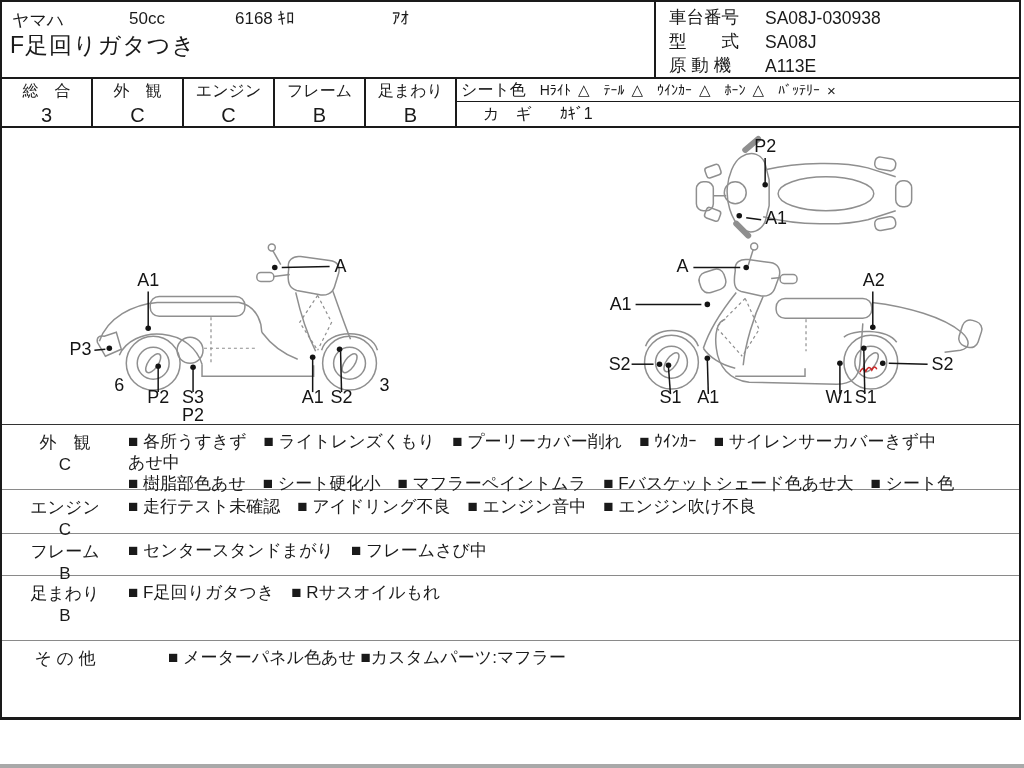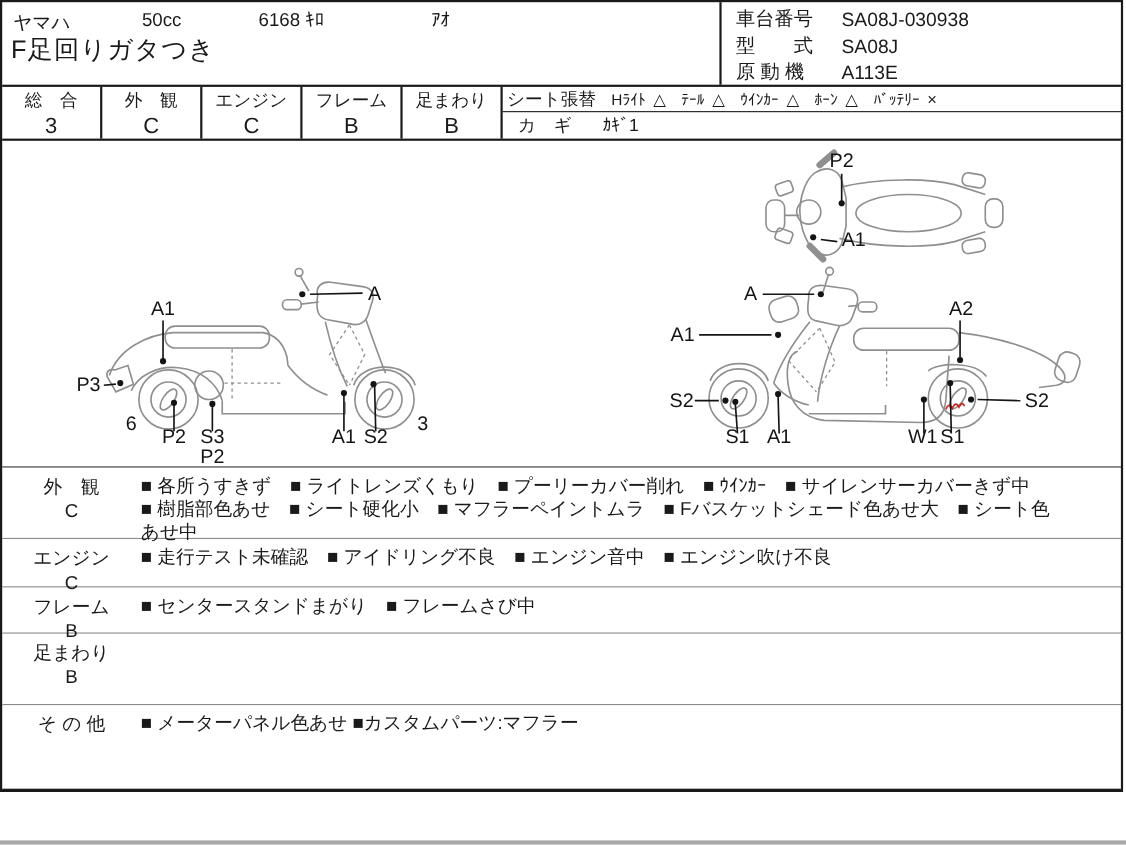--- a/index.html
+++ b/index.html
@@ -33,39 +33,39 @@
     display:flex;flex-direction:column;justify-content:space-between;padding:2px 0 1px 0;box-sizing:border-box;}
   .rlabel{font-size:16px;white-space:pre;}
   .rgrade{font-size:20px;line-height:20px;}
   .safety{flex:1;display:flex;flex-direction:column;}
   .sp-top{height:23px;border-bottom:1.5px solid var(--border,#1a1a1a);
     display:flex;align-items:center;box-sizing:border-box;}
   .sp-title{font-size:16px;margin-left:4px;white-space:pre;}
   .sp-item{display:flex;align-items:center;margin-left:14px;}
   .sp-name{font-size:14px;white-space:pre;text-align:center;}
   .sp-mark{font-size:15px;margin-left:7px;}
-  .sp-bottom{flex:1;display:flex;align-items:center;font-size:16px;}
+  .sp-bottom{flex:1;display:flex;align-items:center;font-size:16px;padding-left:12px;}
   .key-label{margin-left:14px;white-space:pre;}
   .key-value{margin-left:28px;white-space:pre;}
   
   .dg{position:absolute;left:2px;top:124px;width:1017px;height:301px;
     border-bottom:1.5px solid #333;box-sizing:border-box;}
   .dg svg{width:100%;height:100%;display:block;}
   .art path,.art rect,.art circle,.art ellipse{fill:none;stroke:var(--line-art,#8f8f8f);stroke-width:1.5;}
   .art .dash{stroke-dasharray:3,3;stroke-width:1.2;}
   .art .thick{stroke-width:6;stroke-linecap:round;}
   .redmark{fill:none;stroke:var(--red-annotation,#cc2222)!important;stroke-width:1.6;}
   .dg-leader{stroke:#141414;stroke-width:1.5;fill:none;}
   .dg-dot{fill:#141414;}
   .dg-text{font-family:"Liberation Sans","DejaVu Sans",sans-serif;font-size:18px;fill:#141414;}
   
   .comments{position:absolute;left:2px;top:425px;width:1017px;
     border-bottom:2px solid var(--border,#1a1a1a);box-sizing:content-box;}
   .crow{display:grid;grid-template-columns:126px 1fr;border-bottom:1px solid #8a8a8a;box-sizing:border-box;}
-  .crow:last-child{border-bottom:none;}
+  .crow:last-child{border-bottom:none;gap:40px;}
   .clabelbox{text-align:center;padding-top:6px;font-size:17px;}
   .cgrade{margin-top:1px;font-size:17px;}
   .ccontent{padding-top:6px;font-size:17px;}
   .cline{line-height:21px;white-space:pre-wrap;}
 </style>
 </head>
 <body>
 
 <div class="frame"></div>
 
@@ -109,21 +109,21 @@
         <div class="rlabel">フレーム</div>
         <div class="rgrade">B</div>
       </div>
       <div class="rcell">
         <div class="rlabel">足まわり</div>
         <div class="rgrade">B</div>
       </div>
     </div>
   <div class="safety">
     <div class="sp-top" id="sp-top">
-      <span class="sp-title">シート張替</span>
+      <span class="sp-title">シート色</span>
     <span class="sp-item">
           <span class="sp-name">Hﾗｲﾄ</span>
           <span class="sp-mark">△</span>
         </span>
         <span class="sp-item">
           <span class="sp-name">ﾃｰﾙ</span>
           <span class="sp-mark">△</span>
         </span>
         <span class="sp-item">
           <span class="sp-name">ｳｲﾝｶｰ</span>
@@ -284,22 +284,22 @@
 </div>
 
 <div class="comments" id="comments">
     <div class="crow" style="height: 65px;">
       <div class="clabelbox">
         <div>外　観</div>
         <div class="cgrade">C</div>
       </div>
       <div class="ccontent">
         <div class="cline">■ 各所うすきず　■ ライトレンズくもり　■ プーリーカバー削れ　■ ｳｲﾝｶｰ　■ サイレンサーカバーきず中</div>
+        <div class="cline">あせ中</div>
         <div class="cline">■ 樹脂部色あせ　■ シート硬化小　■ マフラーペイントムラ　■ Fバスケットシェード色あせ大　■ シート色</div>
-        <div class="cline">あせ中</div>
       </div>
     </div>
     <div class="crow" style="height: 44px;">
       <div class="clabelbox">
         <div>エンジン</div>
         <div class="cgrade">C</div>
       </div>
       <div class="ccontent">
         <div class="cline">■ 走行テスト未確認　■ アイドリング不良　■ エンジン音中　■ エンジン吹け不良</div>
       </div>
@@ -311,20 +311,23 @@
       </div>
       <div class="ccontent">
         <div class="cline">■ センタースタンドまがり　■ フレームさび中</div>
       </div>
     </div>
     <div class="crow" style="height: 65px;">
       <div class="clabelbox">
         <div>足まわり</div>
         <div class="cgrade">B</div>
       </div>
+      <div class="ccontent">
+        <div class="cline">■ F足回りガタつき　■ Rサスオイルもれ</div>
+      </div>
     </div>
     <div class="crow" style="height: 76px;">
       <div class="clabelbox">
         <div>そ の 他</div>
         <div class="cgrade"></div>
       </div>
       <div class="ccontent">
         <div class="cline">■ メーターパネル色あせ ■カスタムパーツ:マフラー</div>
       </div>
     </div>

